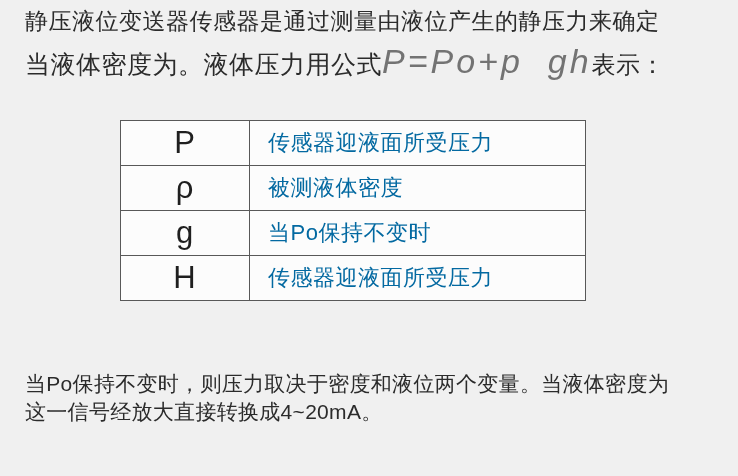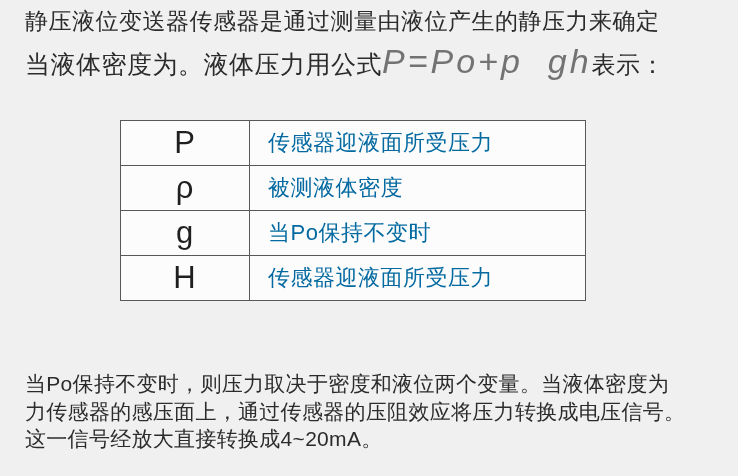--- a/index.html
+++ b/index.html
@@ -110,17 +110,16 @@
       </tr>
       <tr>
         <td class="sym">H</td>
         <td class="desc">传感器迎液面所受压力</td>
       </tr>
     </tbody>
   </table>
 
   <div class="body-para">
     <div class="body-line">当Po保持不变时，则压力取决于密度和液位两个变量。当液体密度为</div>
-    <div class="body-line">力传感器的感压面上，通过传感器的压阻效应将压力转换成电压信号。</div>
     <div class="body-line">这一信号经放大直接转换成4~20mA。</div>
   </div>
 
 </div>
 
 </body></html>

